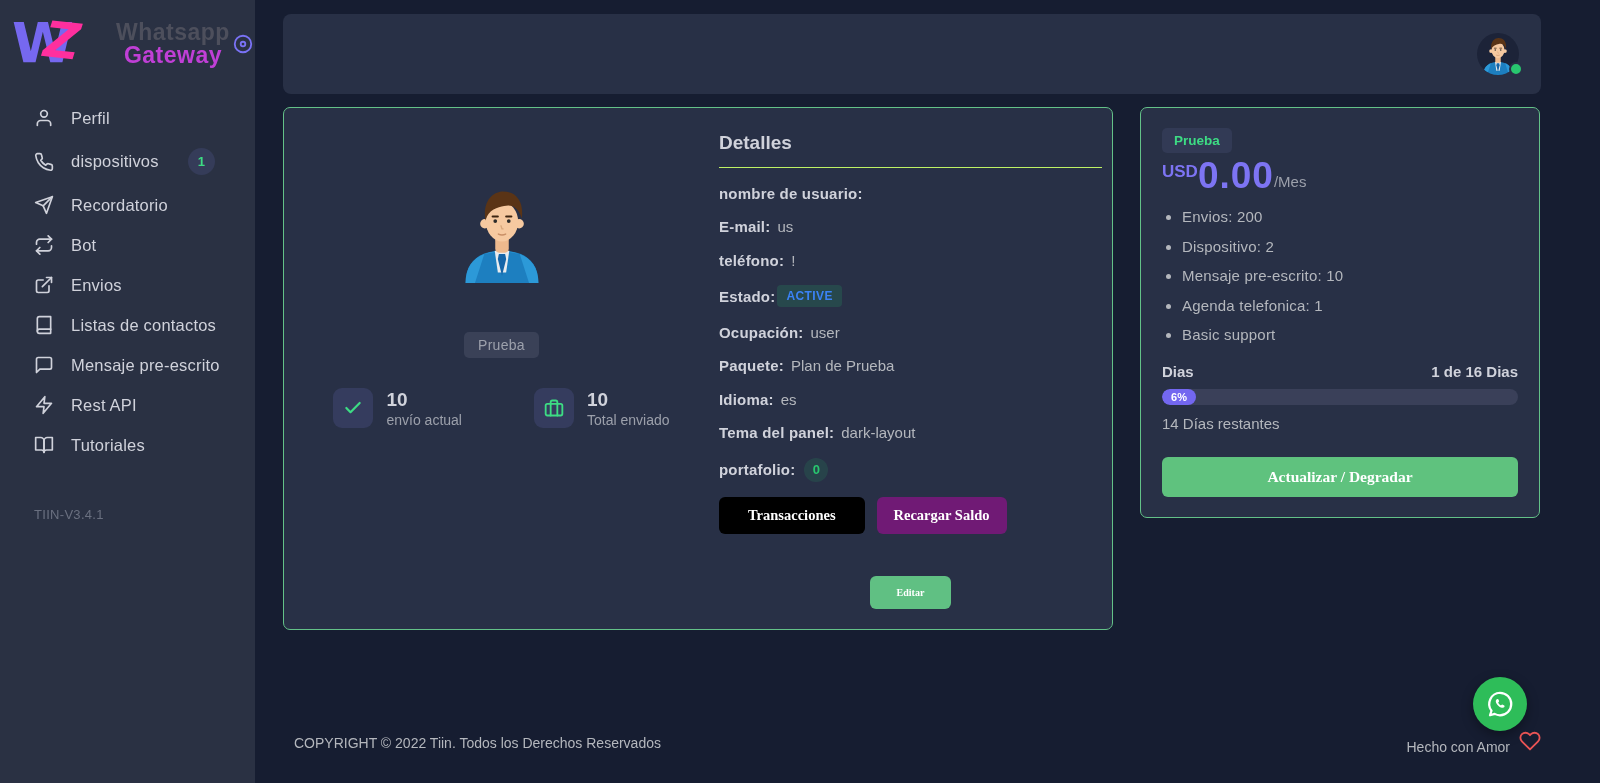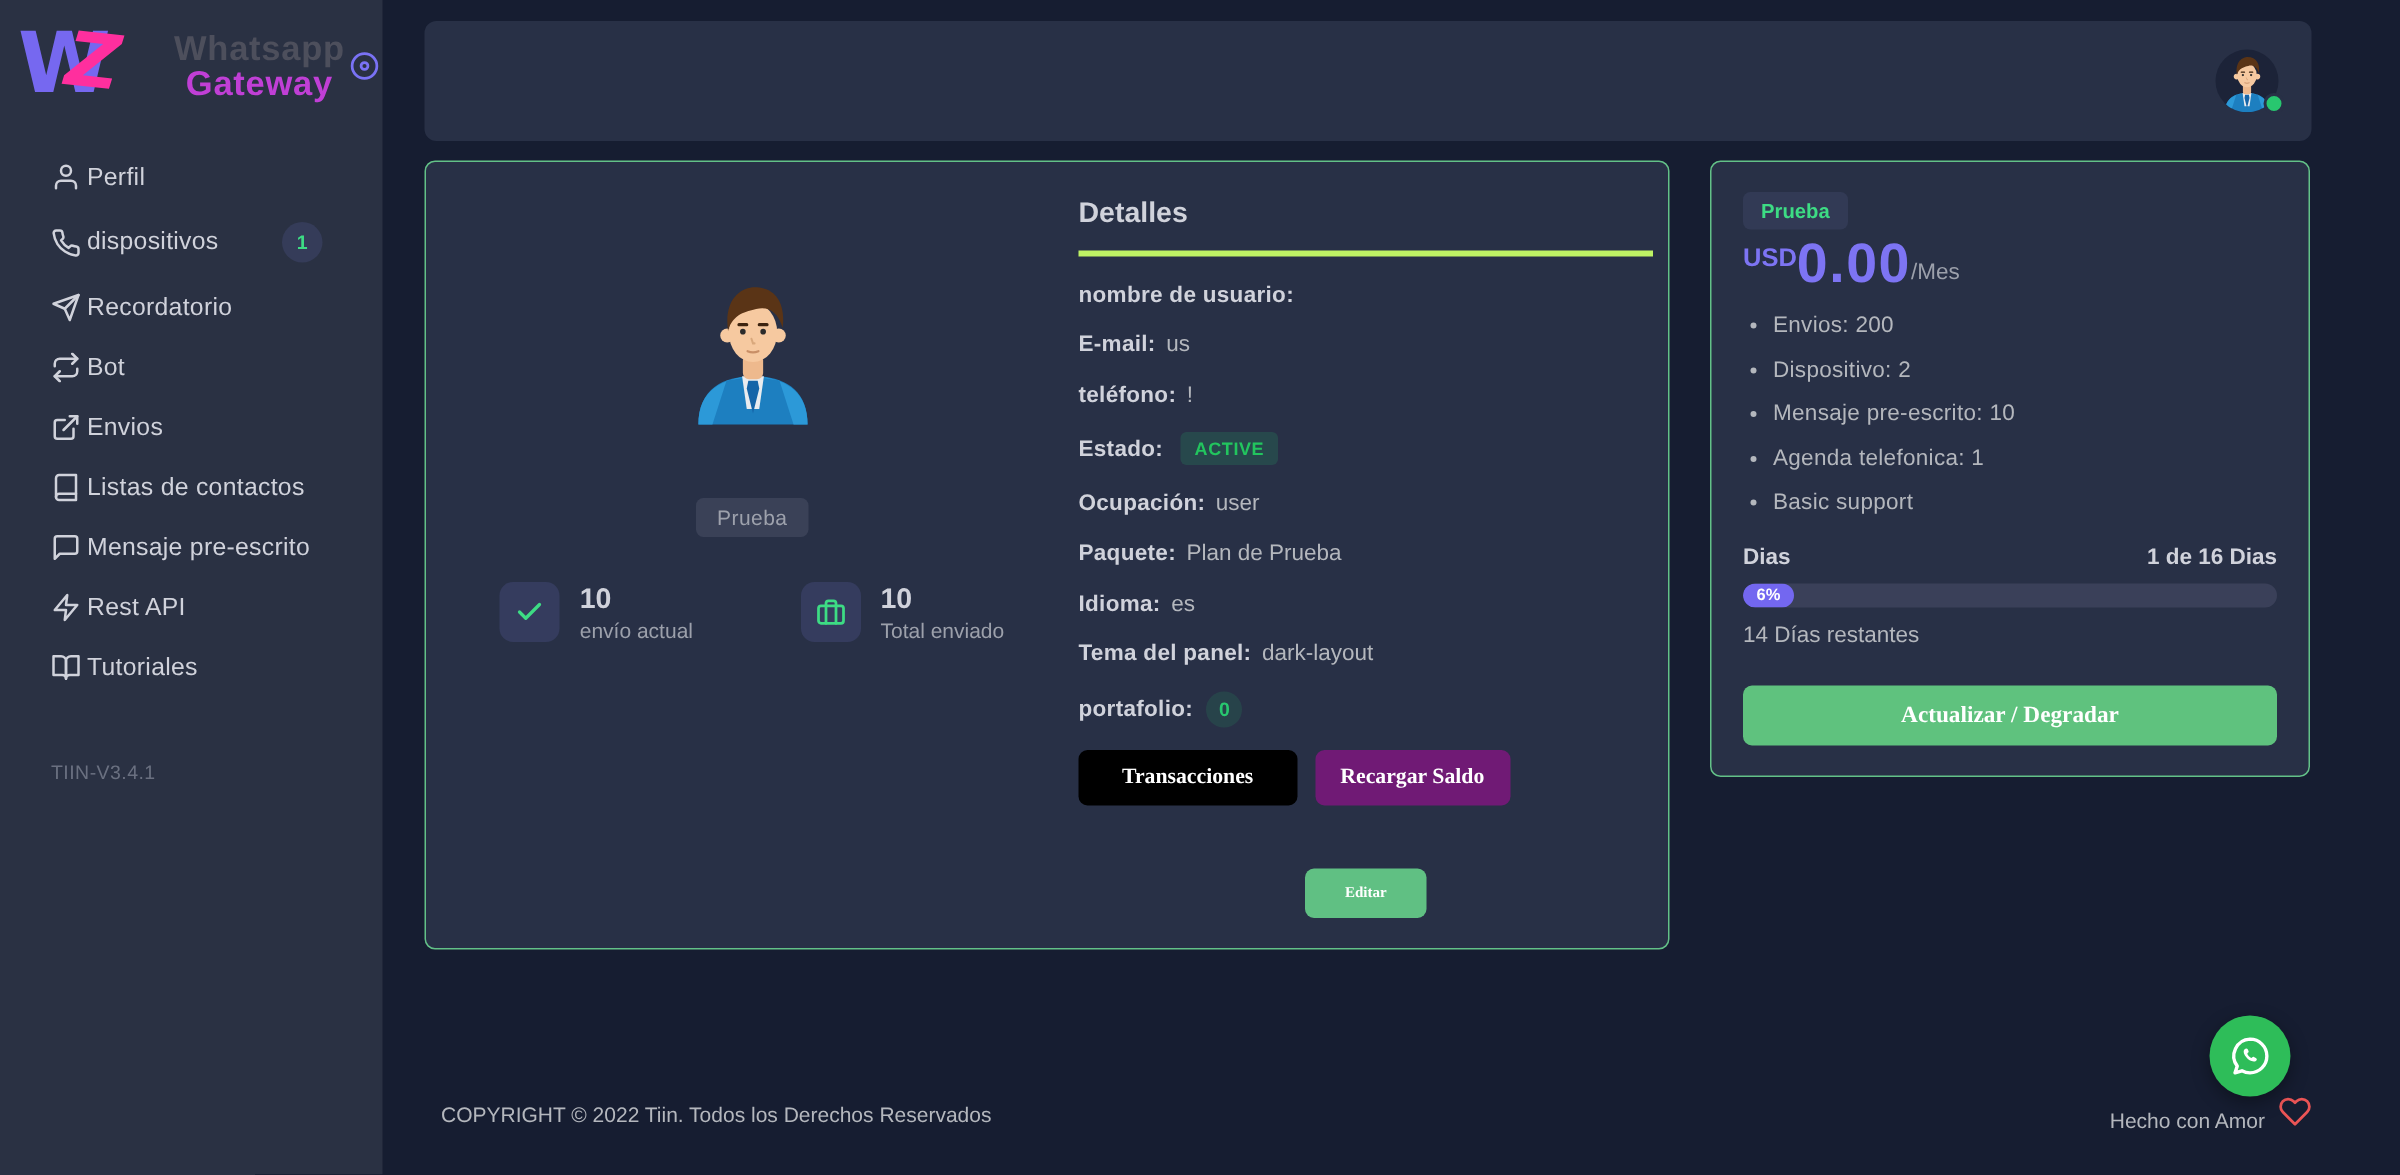--- a/index.html
+++ b/index.html
@@ -31,21 +31,21 @@
     font-size:50px; font-weight:bold; font-style:italic;
     color:#ff2f9e; transform:rotate(6deg);
     font-family:"DejaVu Sans", sans-serif;
   }
   .logo-text { flex:1; text-align:center; line-height:1.02; font-size:23px; font-weight:600; letter-spacing:.5px;margin-left:28px; }
   .logo-line1 { color:#4d4f5c; }
   .logo-line2 { color:#c03fd6; }
   .logo-toggle { color:#7a72f5; margin-left:2px; margin-right:6px; cursor:pointer; display:flex; }
   .nav { display:flex; flex-direction:column; margin-top:6px; }
   .nav-item {
-    display:flex; align-items:center; gap:4px;
+    display:flex; align-items:center; gap:17px;
     padding:10px 14px 10px 34px;
     color:#d0d2db; font-size:16.5px; letter-spacing:.2px;
     cursor:pointer;
   }
   .nav-item svg { width:20px; height:20px; stroke:#d0d2db; flex-shrink:0; }
   .nav-badge {
     margin-left:auto; margin-right:26px;
     width:27px; height:27px; border-radius:50%;
     background:#353c59; color:#3ddc84;
     display:flex; align-items:center; justify-content:center;
@@ -100,28 +100,28 @@
     width:40px; height:40px; border-radius:9px;
     background:#353c5e; display:flex; align-items:center; justify-content:center;
   }
   .stat-tile svg { width:20px; height:20px; stroke:#3ddc84; }
   .stat-value { font-size:19px; font-weight:bold; color:#d0d2db; line-height:1.25; }
   .stat-label { font-size:14px; color:#9ca0ab; }
 
   .profile-right { flex:1; padding-right:10px; }
   .details-title {
     font-size:19px; font-weight:bold; color:#d0d2db;
-    padding:4px 0 13px 0; border-bottom:4px solid #bef264;
+    padding:4px 0 13px 0; border-bottom:1px solid #bef264;
   }
   .detail-row { margin-top:16.5px; font-size:15px; display:flex; align-items:center; }
   .detail-label { font-weight:bold; color:#d0d2db; letter-spacing:.2px; }
   .detail-value { color:#b4b7bd; margin-left:7px; }
   .badge-active {
-    margin-left:12px;
-    background:rgba(40,199,111,0.16); color:#22c55e;
+    margin-left:2px;
+    background:rgba(40,199,111,0.16); color:#3b82f6;
     font-size:12px; font-weight:bold; letter-spacing:.4px;
     padding:4px 9px; border-radius:4px;
   }
   .pill-zero {
     margin-left:9px;
     background:rgba(40,199,111,0.13); color:#28c76f;
     font-size:13px; font-weight:bold;
     width:24px; height:24px; border-radius:50%;
     display:flex; align-items:center; justify-content:center;
   }

